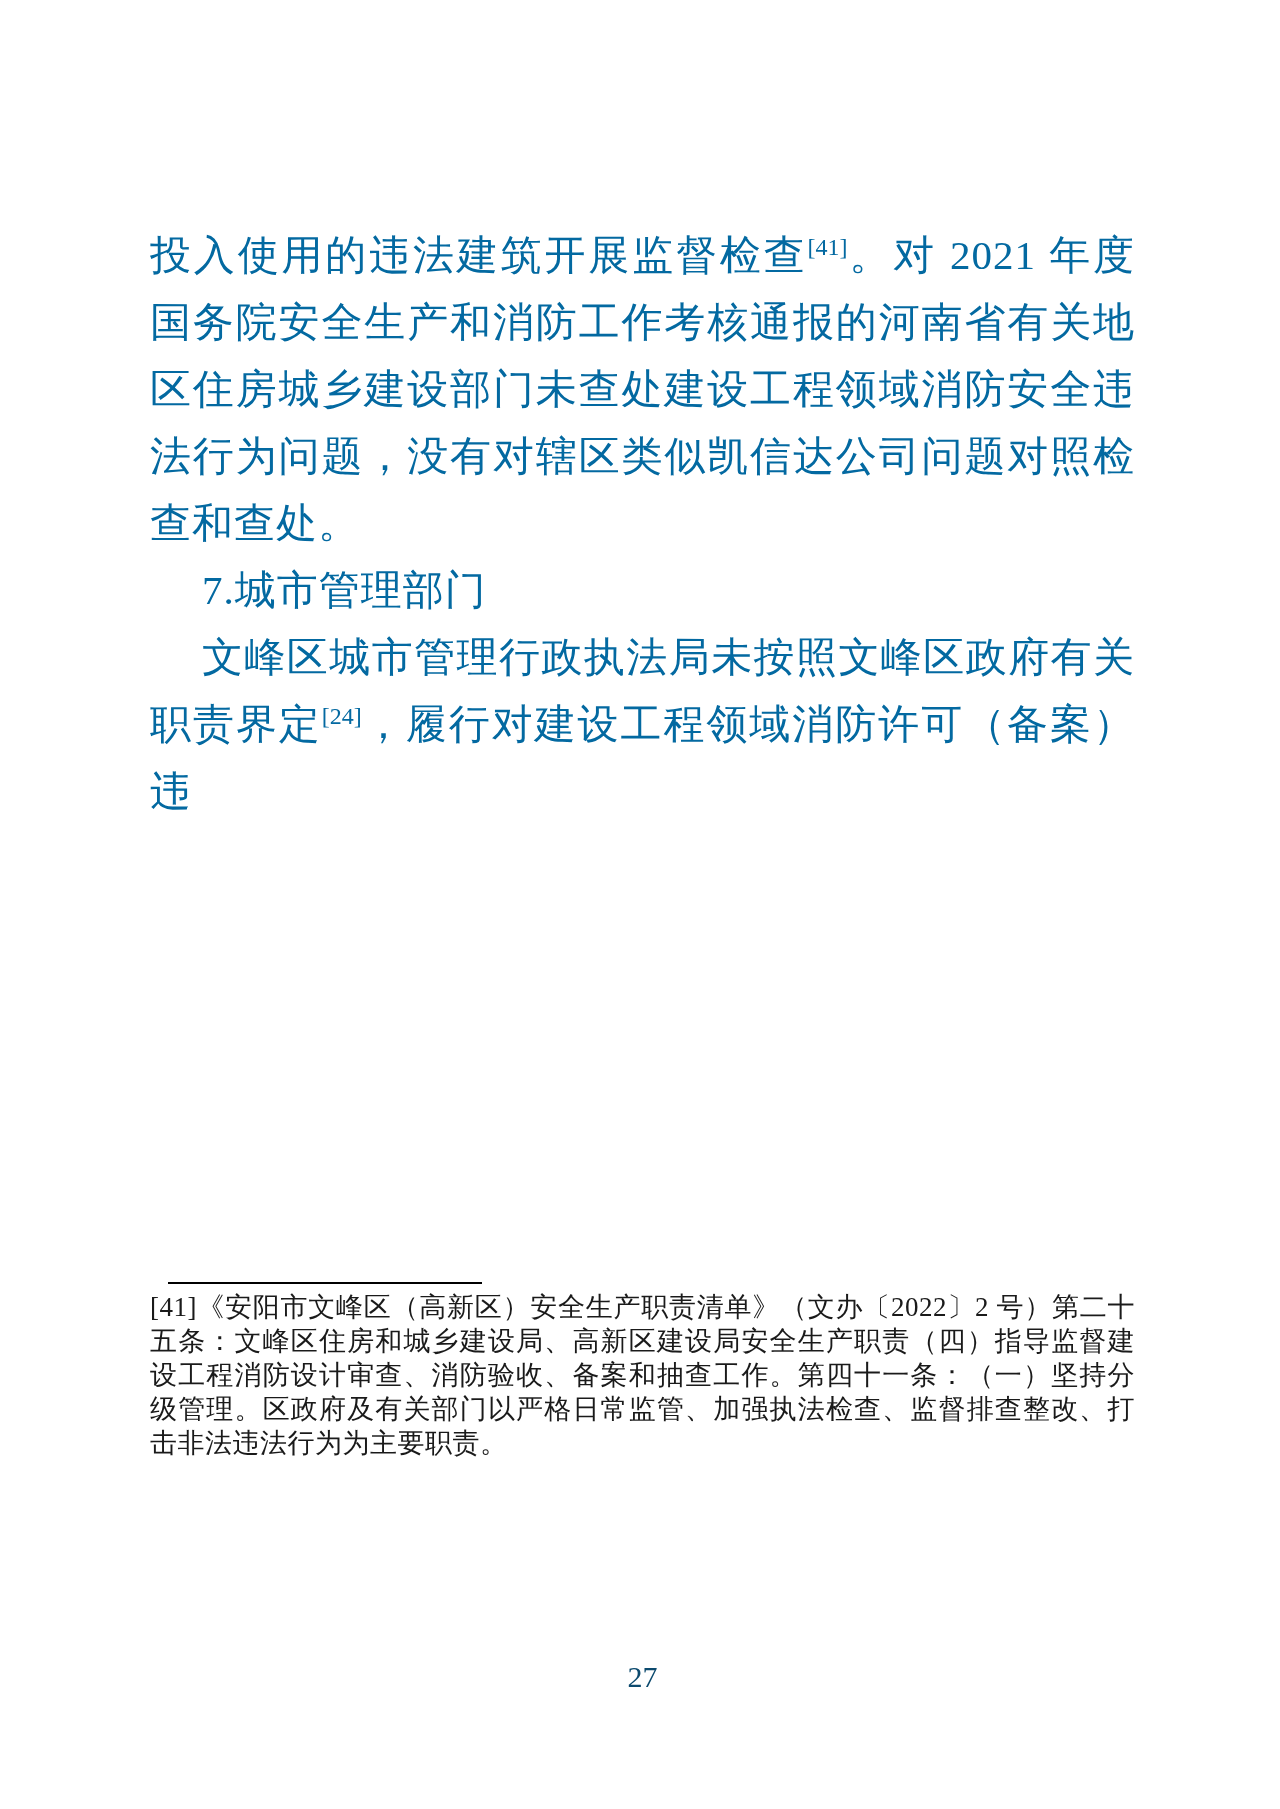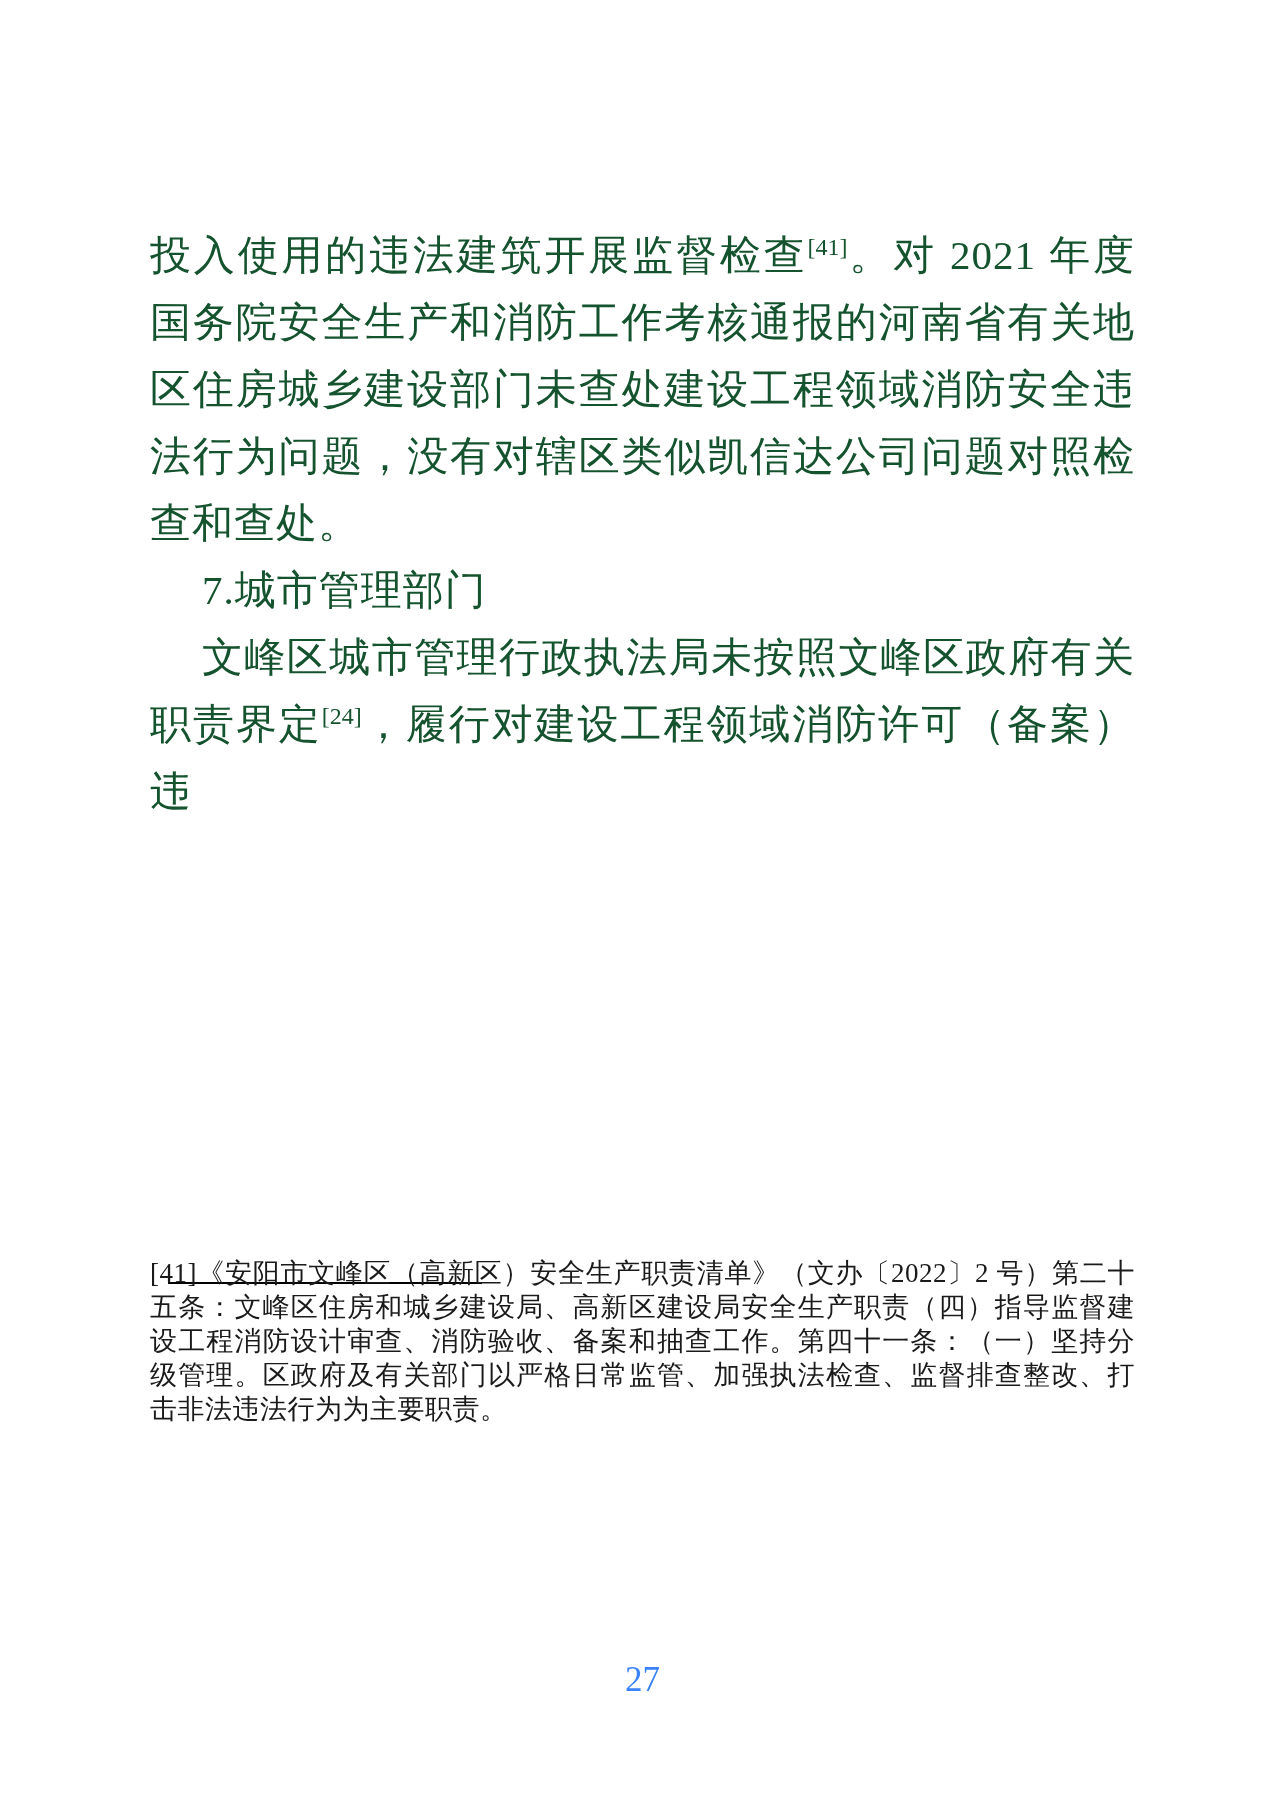--- a/index.html
+++ b/index.html
@@ -19,21 +19,21 @@
   .body-text {
     position: absolute;
     top: 222px;
     left: 150px;
     width: 985px;
     font-size: 41px;
     line-height: 67px;
     letter-spacing: 1px;
     text-align: justify;
     text-justify: inter-ideograph;
-    color: #14532d;
+    color: #0369a1;
   }
   .body-text p {
     margin: 0;
     padding: 0;
   }
   .para-indent {
     text-indent: 52px;
   }
   .fn-ref {
     font-size: 24px;
@@ -44,42 +44,42 @@
   .fn-separator {
     position: absolute;
     top: 1282px;
     left: 168px;
     width: 314px;
     height: 0;
     border-top: 2px solid #000000;
   }
   .footnotes {
     position: absolute;
-    top: 1256px;
+    top: 1290px;
     left: 150px;
     width: 985px;
     font-size: 27px;
     line-height: 34px;
     letter-spacing: 0.5px;
     text-align: justify;
     text-justify: inter-ideograph;
     color: #1a1a1a;
   }
   .footnotes p {
     margin: 0;
     padding: 0;
   }
   .page-number {
     position: absolute;
     top: 1660px;
     left: 150px;
     width: 985px;
     text-align: center;
-    font-size: 35px;
-    color: #3b82f6;
+    font-size: 30px;
+    color: #0c4a6e;
   }
 </style>
 </head>
 <body>
 
 <div class="page">
 
   <div class="body-text">
     <p><span>投入使用的违法建筑开展监督检查</span><sup class="fn-ref">[41]</sup><span>。对 2021 年度国务院安全生产和消防工作考核通报的河南省有关地区住房城乡建设部门未查处建设工程领域消防安全违法行为问题，没有对辖区类似凯信达公司问题对照检查和查处。</span></p>
     <p class="para-indent">7.城市管理部门</p>

